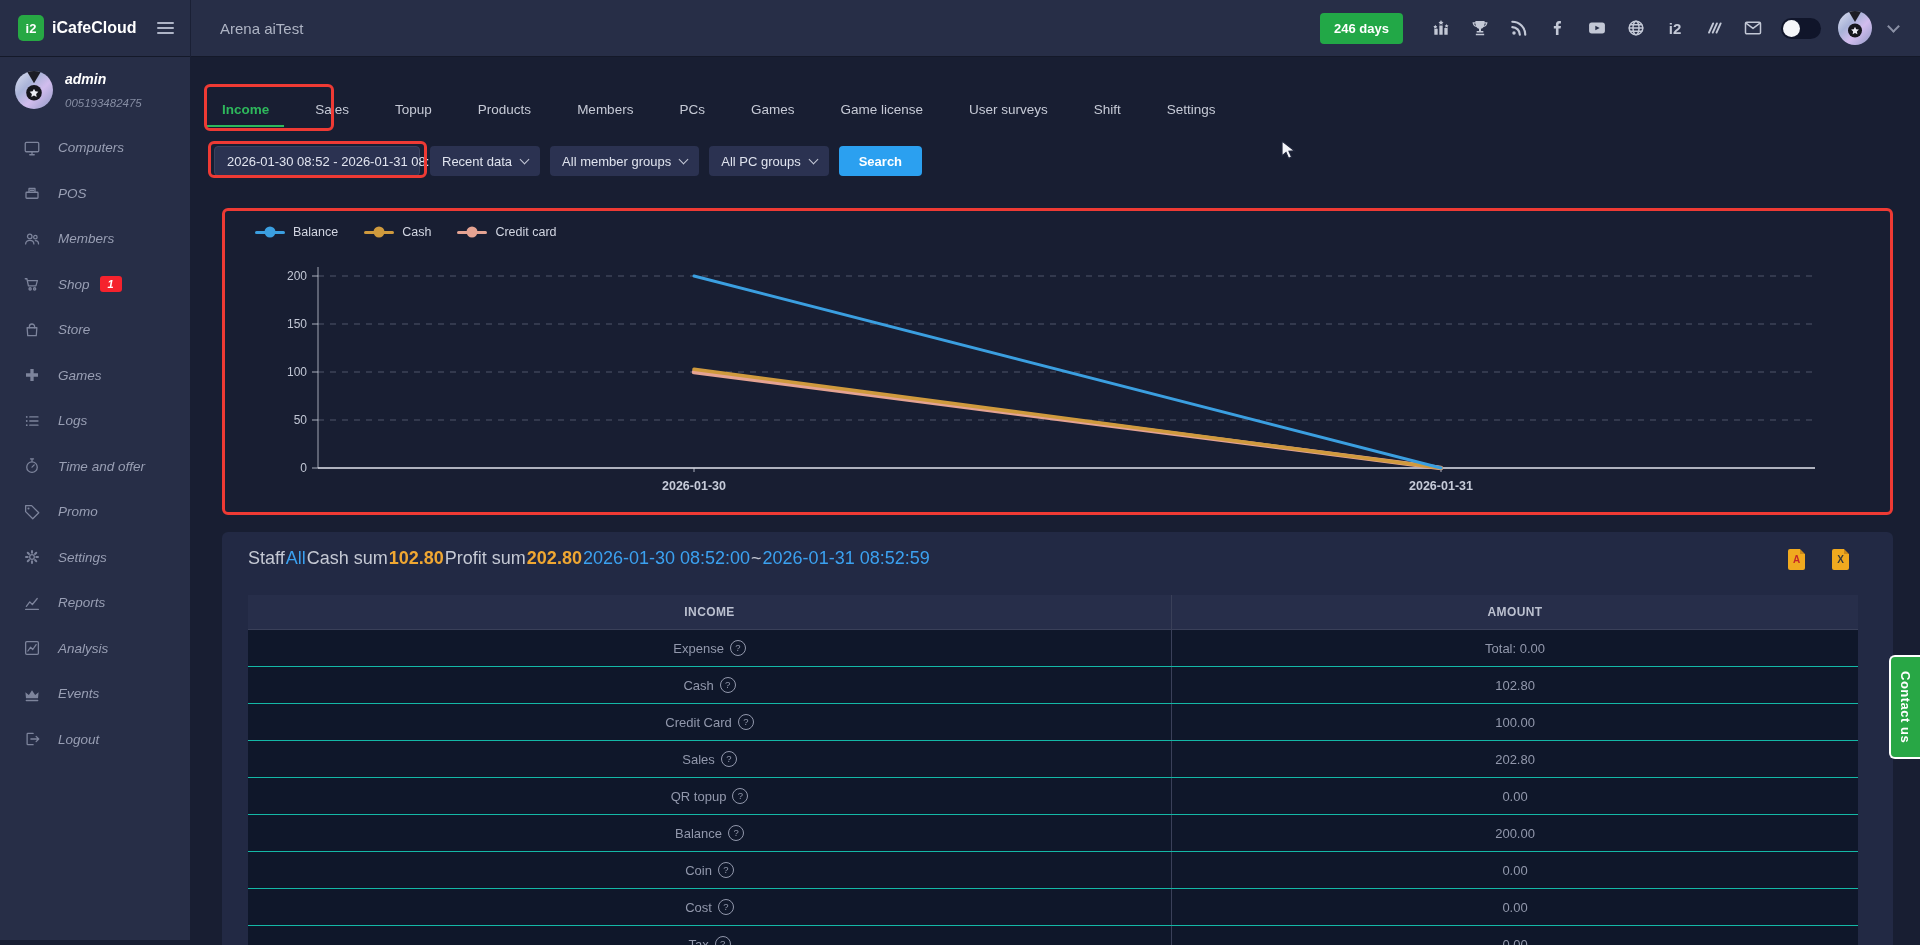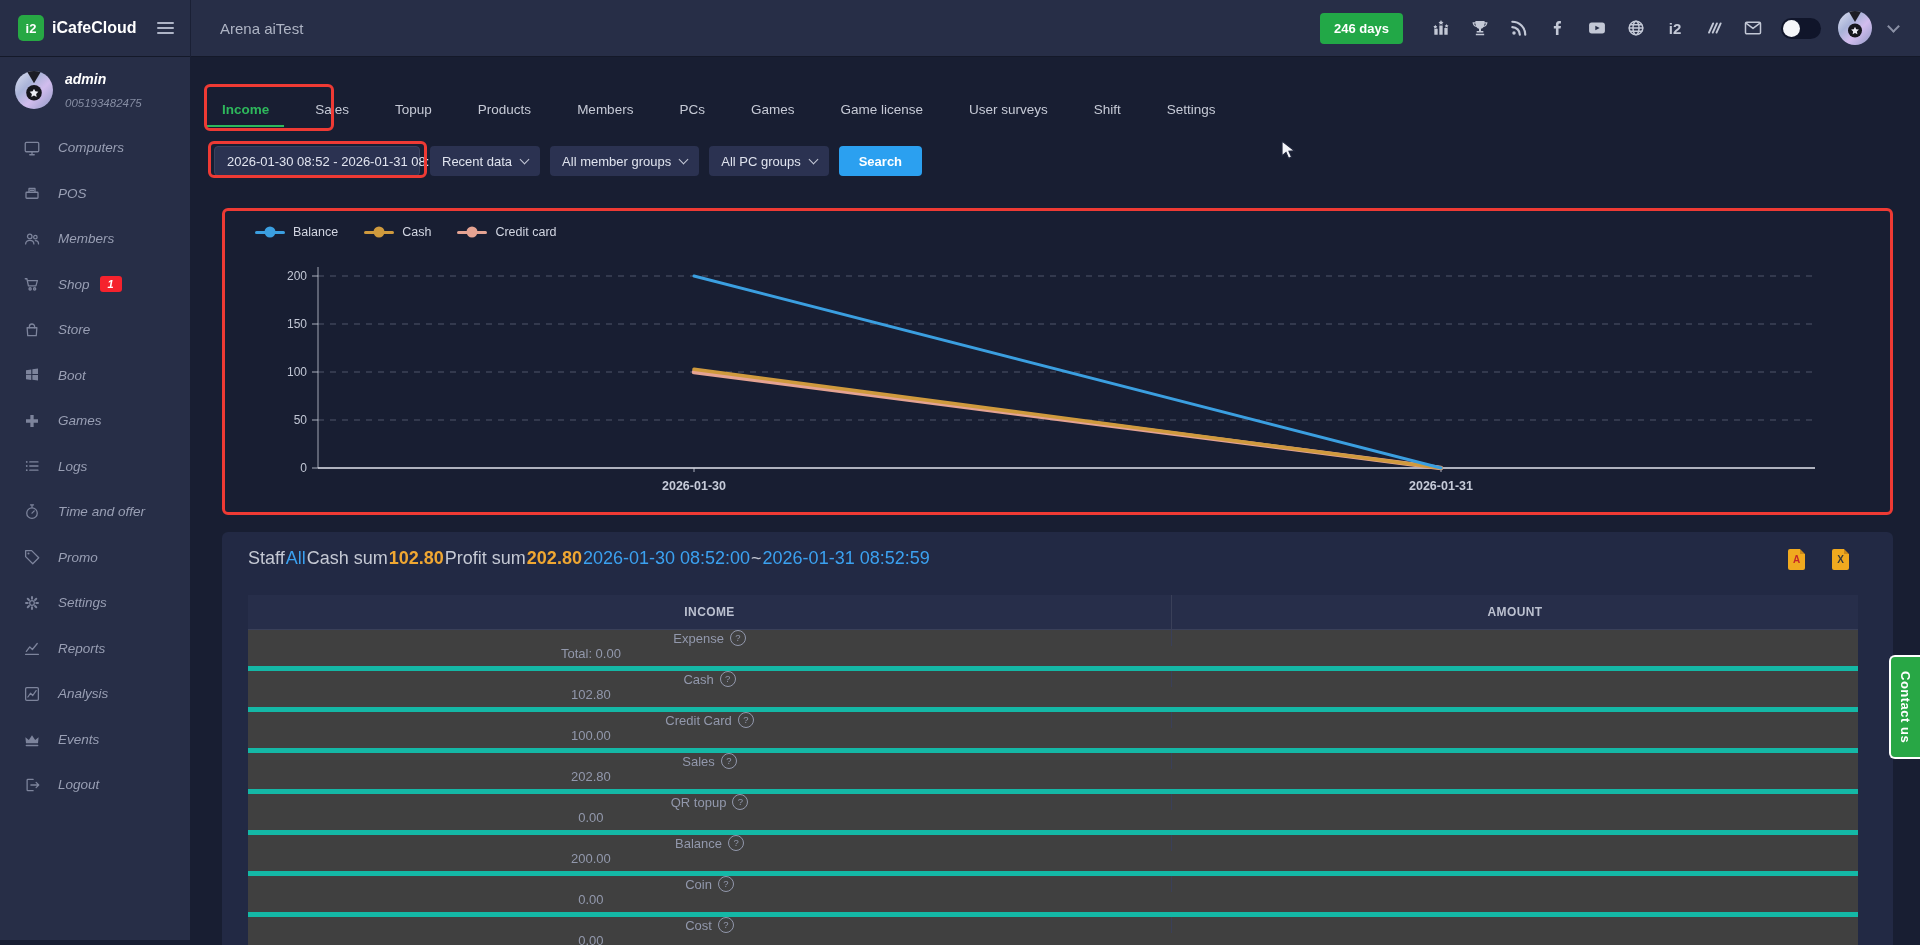--- a/index.html
+++ b/index.html
@@ -93,21 +93,21 @@
   .file-icon::after{content:"";position:absolute;top:0;right:0;width:0;height:0;
              border-top:5px solid #222944;border-left:5px solid #c8881a;}
   .file-icon.pdf span{color:#c62828;}
   .file-icon.xls span{color:#3a3a3a;}
   .tbl{position:absolute;left:26px;top:63px;width:1610px;}
   .thead{display:flex;height:34px;background:#272e4a;border-bottom:1px solid #3a4059;}
   .th{display:flex;align-items:center;justify-content:center;color:#bcc1d0;font-weight:bold;font-size:12px;
       letter-spacing:.4px;}
   .c1{width:57.4%;border-right:1px solid #3a4059;box-sizing:border-box;}
   .c2{width:42.6%;}
-  .trow{display:flex;height:36px;background:#404040;border-bottom:5px solid #14b8a6;flex-direction:column;}
+  .trow{display:flex;height:36px;background:#0f172a;border-bottom:1px solid #14b8a6;}
   .td{display:flex;align-items:center;justify-content:center;color:#9298ac;font-size:13px;gap:6px;}
   .q-icon{width:14px;height:14px;border:1px solid #9298ac;border-radius:50%;font-size:9.5px;line-height:1;
           display:flex;align-items:center;justify-content:center;cursor:pointer;flex:none;}
 
   
   .contact{position:absolute;right:0;top:655px;width:31px;height:104px;background:#28a745;border:2px solid #fff;
            border-right:none;border-radius:6px 0 0 6px;color:#fff;box-sizing:border-box;cursor:pointer;
            display:flex;align-items:center;justify-content:center;font-size:13px;font-weight:bold;z-index:8;}
   .contact span{writing-mode:vertical-rl;letter-spacing:.5px;}
   .cursor{position:absolute;left:1280px;top:140px;z-index:20;pointer-events:none;}
@@ -248,28 +248,20 @@
           <span class="mi-badge">1</span>
         </div>
         <div class="menu-item">
           <span class="mi-icon">
             <svg viewBox="0 0 24 24">
               <path d="M8.5 9V7.5a3.5 3.5 0 017 0V9"></path>
               <path d="M5.5 9h13l-.8 10.5H6.3z"></path>
             </svg>
           </span>
           <span class="mi-label">Store</span>
-        </div>
-        <div class="menu-item">
-          <span class="mi-icon">
-            <svg viewBox="0 0 24 24">
-              <path fill="currentColor" stroke="none" d="M4 5.5l7-1v6.5H4zM12.5 4.3L20 3.2v7.3h-7.5zM4 12h7v6.5l-7-1zM12.5 12H20v7.3l-7.5-1.1z"></path>
-            </svg>
-          </span>
-          <span class="mi-label">Boot</span>
         </div>
         <div class="menu-item">
           <span class="mi-icon">
             <svg viewBox="0 0 24 24">
               <path fill="currentColor" stroke="none" d="M9.8 4h4.4v5.8H20v4.4h-5.8V20H9.8v-5.8H4V9.8h5.8z"></path>
             </svg>
           </span>
           <span class="mi-label">Games</span>
         </div>
         <div class="menu-item">

